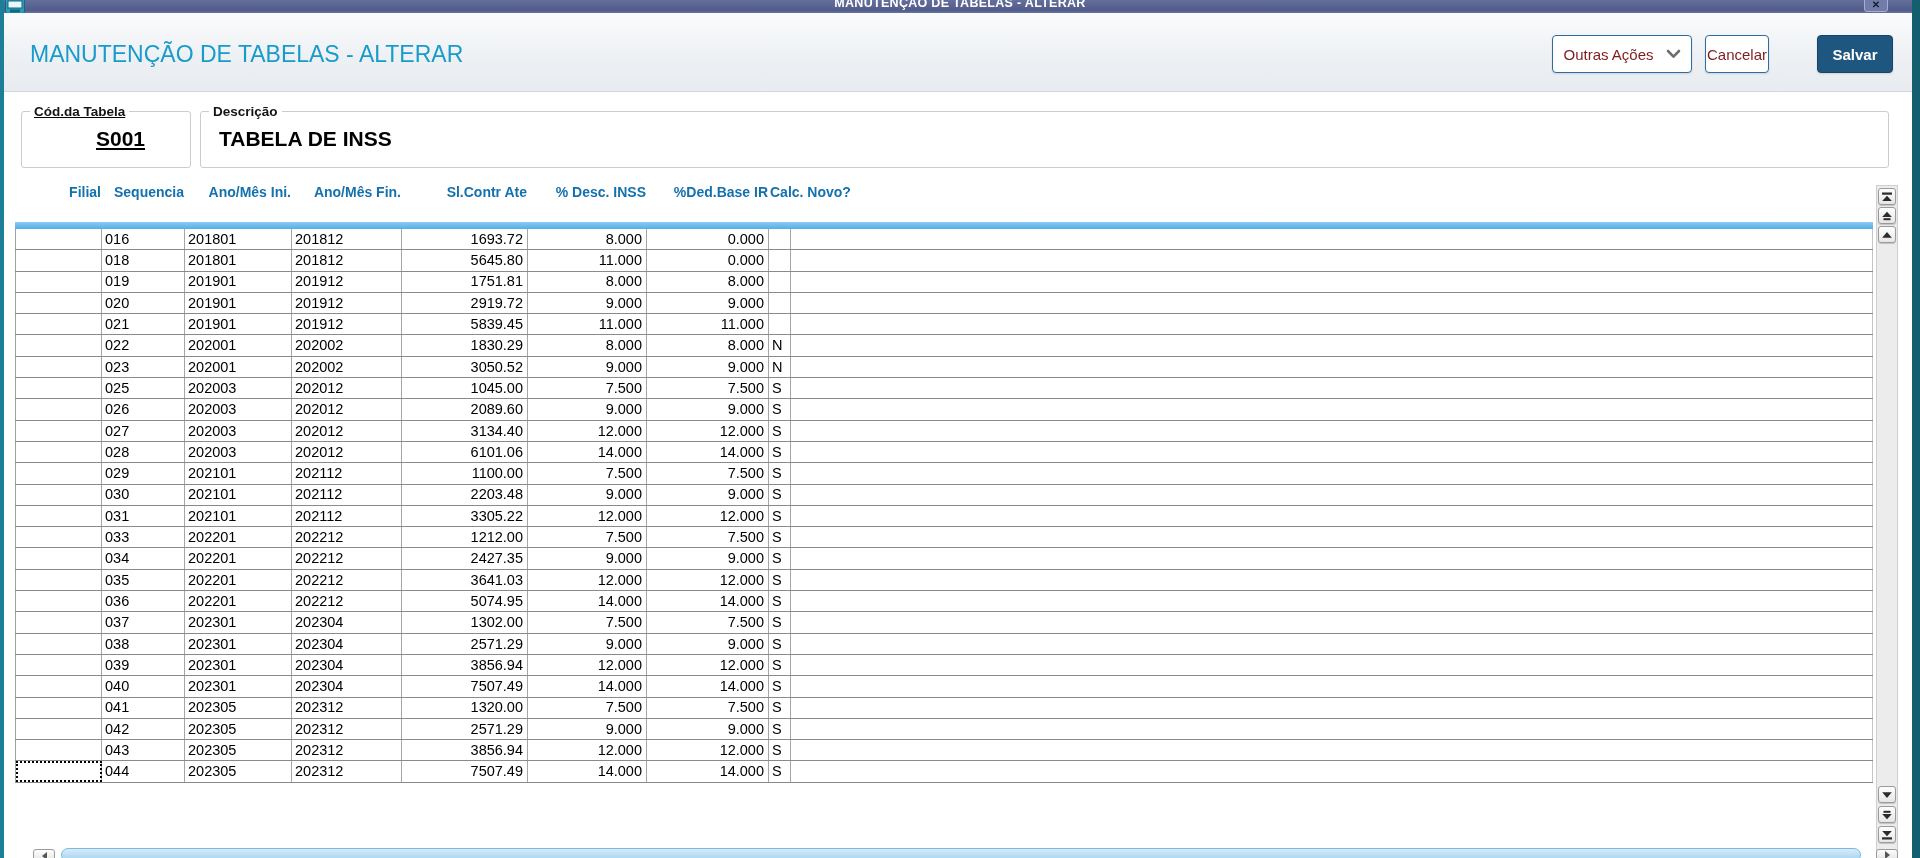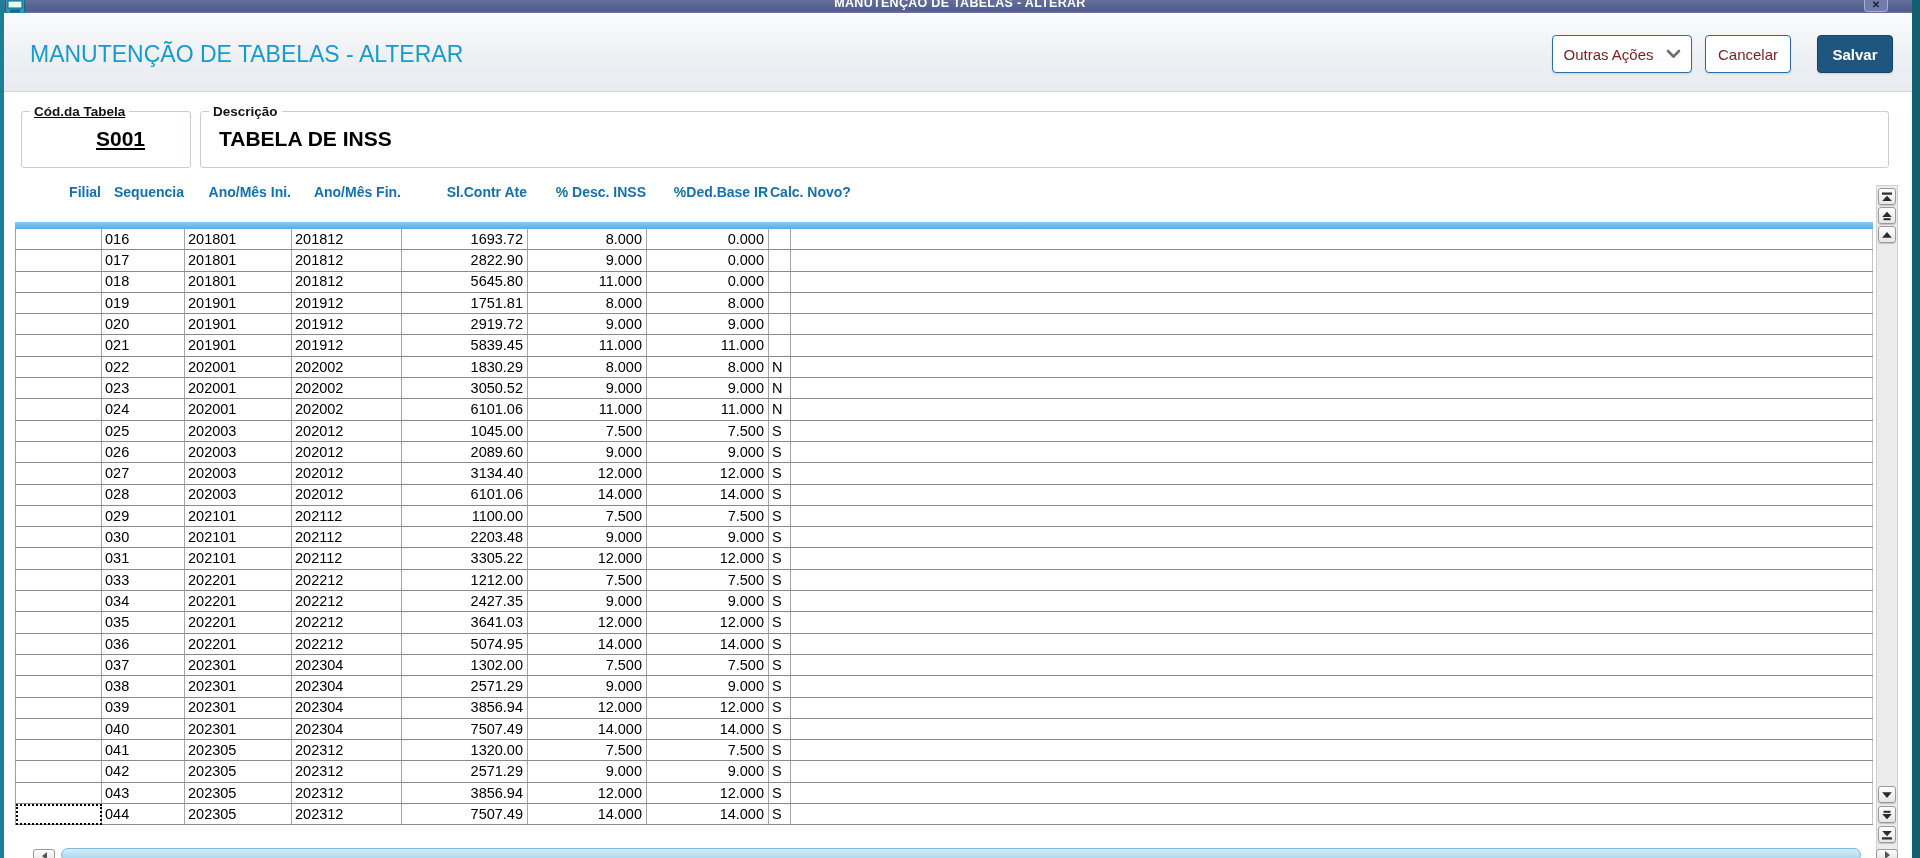--- a/index.html
+++ b/index.html
@@ -41,21 +41,21 @@
   }
   .btn {
     position:absolute; top:22px; height:38px; box-sizing:border-box;
     border:1px solid #2e6da4; border-radius:4px; background:#fff; color:#7f1d1d;
     font-size:15px; font-family:inherit; display:flex; align-items:center;
     justify-content:center; box-shadow:0 1px 2px rgba(0,0,0,.12); cursor:pointer;
     white-space:nowrap; padding:0;
   }
   .btn-other   { left:1548px; width:140px; }
   .btn-other .chev { margin-left:12px; display:inline-flex; }
-  .btn-cancel  { left:1701px; width:86px; }
+  .btn-cancel  { left:1701px; width:64px; }
   .btn-save    { left:1813px; width:76px; background:#1f567f; border-color:#18466a;
                  color:#fff; font-weight:bold; }
 
   
   fieldset.fs {
     position:absolute; top:104px; margin:0; padding:0; background:#fff;
     border:1px solid #c9cdd1; border-radius:3px; box-sizing:border-box;
   }
   fieldset.fs legend {
     margin-left:8px; padding:0 4px; font-size:13.5px; font-weight:bold;
@@ -230,31 +230,20 @@
           <td class="al-left">201801</td>
           <td class="al-left">201812</td>
           <td class="al-right">1693.72</td>
           <td class="al-right">8.000</td>
           <td class="al-right">0.000</td>
           <td class="al-left"></td>
           <td class="filler"></td>
         </tr>
         <tr>
           <td class="al-left"></td>
-          <td class="al-left">017</td>
-          <td class="al-left">201801</td>
-          <td class="al-left">201812</td>
-          <td class="al-right">2822.90</td>
-          <td class="al-right">9.000</td>
-          <td class="al-right">0.000</td>
-          <td class="al-left"></td>
-          <td class="filler"></td>
-        </tr>
-        <tr>
-          <td class="al-left"></td>
           <td class="al-left">018</td>
           <td class="al-left">201801</td>
           <td class="al-left">201812</td>
           <td class="al-right">5645.80</td>
           <td class="al-right">11.000</td>
           <td class="al-right">0.000</td>
           <td class="al-left"></td>
           <td class="filler"></td>
         </tr>
         <tr>
@@ -307,31 +296,20 @@
           <td class="al-left">202001</td>
           <td class="al-left">202002</td>
           <td class="al-right">3050.52</td>
           <td class="al-right">9.000</td>
           <td class="al-right">9.000</td>
           <td class="al-left">N</td>
           <td class="filler"></td>
         </tr>
         <tr>
           <td class="al-left"></td>
-          <td class="al-left">024</td>
-          <td class="al-left">202001</td>
-          <td class="al-left">202002</td>
-          <td class="al-right">6101.06</td>
-          <td class="al-right">11.000</td>
-          <td class="al-right">11.000</td>
-          <td class="al-left">N</td>
-          <td class="filler"></td>
-        </tr>
-        <tr>
-          <td class="al-left"></td>
           <td class="al-left">025</td>
           <td class="al-left">202003</td>
           <td class="al-left">202012</td>
           <td class="al-right">1045.00</td>
           <td class="al-right">7.500</td>
           <td class="al-right">7.500</td>
           <td class="al-left">S</td>
           <td class="filler"></td>
         </tr>
         <tr>

